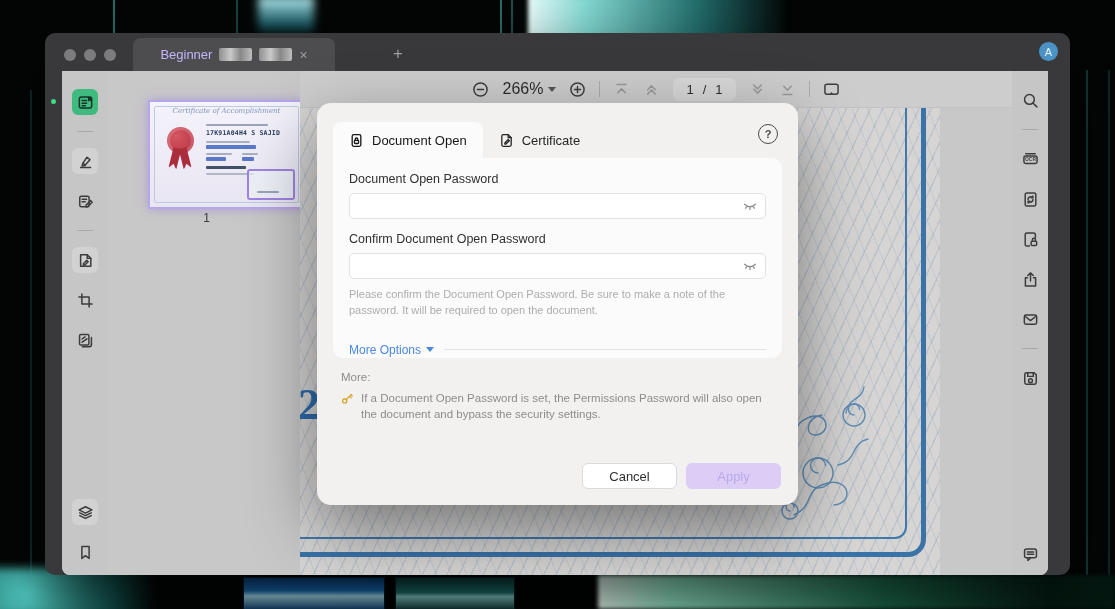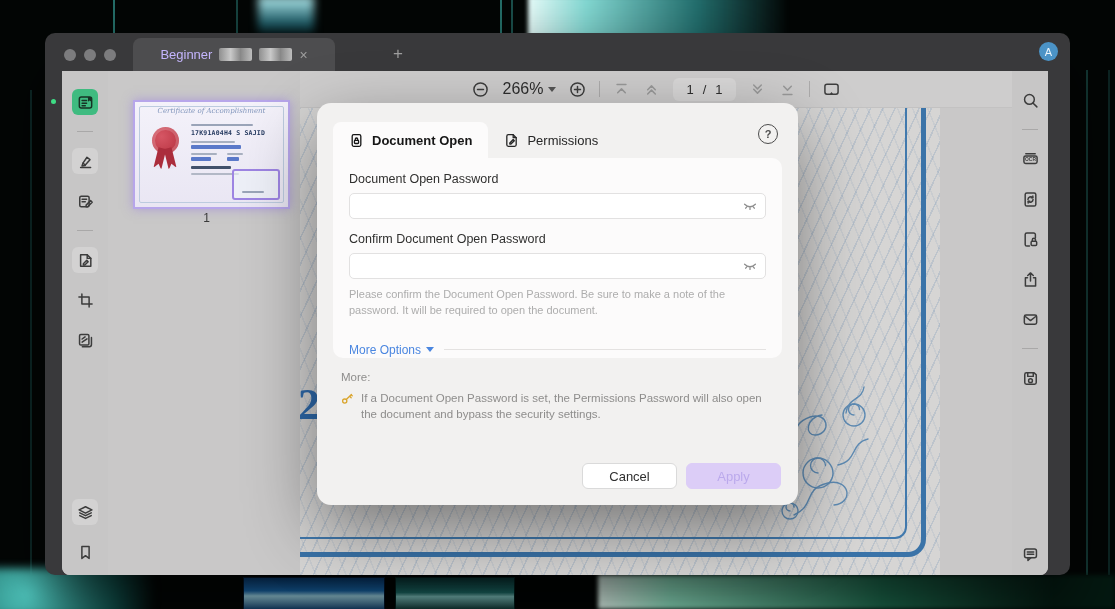--- a/index.html
+++ b/index.html
@@ -35,21 +35,21 @@
   .tool{width:26px;height:26px;border-radius:6px;display:flex;align-items:center;justify-content:center;
         color:#3c3c3c;margin-bottom:14px;flex:none}
   .tool svg{width:17px;height:17px}
   .tool.lite{background:#d3d2d2}
   .tool.active{background:#3fbb80;color:#173325}
   .rail-div{width:16px;height:1px;background:#a9a8a8;margin:2px 0 16px 0;flex:none}
   .spacer{flex:1}
   svg{fill:none;stroke:currentColor;stroke-width:1.4;stroke-linecap:round;stroke-linejoin:round}
   
   #thumb-col{width:192px;position:relative;flex:none}
-  #thumb{position:absolute;left:25px;top:29px;width:153px;height:105px;border-radius:0;
+  #thumb{position:absolute;left:40px;top:29px;width:153px;height:105px;border-radius:0;
          background:linear-gradient(#f4f2fa,#e9e6f3);border:2px solid #b7a6ea;
          box-shadow:0 0 10px rgba(146,114,226,.5);overflow:hidden}
   #thumb-inner{position:absolute;inset:4px;border:1px solid #bccbdf;border-radius:2px}
   .cert-title{position:absolute;top:5px;left:0;right:0;text-align:center;
               font:italic 7px "DejaVu Serif",serif;color:#8296bc}
   #rosette{position:absolute;left:17px;top:25px;width:27px;height:27px;border-radius:50%;
            background:radial-gradient(circle at 35% 35%,#d65664,#b42f3d);box-shadow:inset 0 0 0 3px rgba(255,255,255,.18)}
   .ribbon{position:absolute;width:8px;height:20px;background:#ab2d3c;top:46px}
   .ribbon.l{left:21px;transform:rotate(14deg)} .ribbon.r{left:31px;transform:rotate(-14deg)}
   .ribbon:after{content:"";position:absolute;bottom:-1px;left:0;border-left:4px solid transparent;
@@ -86,21 +86,21 @@
   
   #dialog{position:absolute;left:317px;top:103px;width:481px;height:402px;background:#f2f1f0;
           border-radius:14px;box-shadow:0 25px 70px rgba(0,0,0,.45);z-index:10}
   #help-btn{position:absolute;right:20px;top:21px;width:18px;height:18px;border:1.5px solid #4c4c4c;
             border-radius:50%;color:#4c4c4c;font-size:11px;font-weight:bold;
             display:flex;align-items:center;justify-content:center}
   #tabrow{position:absolute;left:16px;top:19px;display:flex}
   .dlg-tab{display:flex;align-items:center;gap:8px;padding:0 16px;height:36px;font-size:13px;
            color:#262626;border-radius:8px 8px 0 0}
   .dlg-tab svg{width:15px;height:15px}
-  .dlg-tab.active{background:#fcfbfb;font-weight:bold;color:#161616}
+  .dlg-tab.active{background:#fcfbfb;font-weight:normal;color:#161616}
   #card{position:absolute;left:16px;top:55px;width:449px;height:200px;background:#fcfbfb;
         border-radius:0 10px 10px 10px;box-sizing:border-box;padding:14px 16px}
   .fld-label{font-size:12.5px;color:#30302f;margin-bottom:7px}
   .fld{position:relative;height:24px;border:1px solid #e2e1e1;border-radius:5px;background:#fff;margin-bottom:13px}
   .fld input{position:absolute;inset:0;border:none;background:transparent;outline:none;padding:0 28px 0 8px;font-size:12px}
   .eye{position:absolute;right:7px;top:4px;width:16px;height:16px;color:#8e8e8e}
   .hint{font-size:11px;color:#adadad;line-height:1.45;margin-top:-5px}
   #more-row{display:flex;align-items:center;gap:6px;margin-top:24px}
   #more-link{font-size:12px;color:#4a86e0;display:flex;align-items:center;gap:5px}
   .caret-blue{width:0;height:0;border-left:4px solid transparent;border-right:4px solid transparent;border-top:5px solid #4a86e0}
@@ -385,21 +385,21 @@
           <path d="M6.7 7.8V6.6a1.3 1.3 0 0 1 2.6 0v1.2"></path>
         </svg>
       <span>Document Open</span>
     </div>
     <div class="dlg-tab">
       <svg viewBox="0 0 16 16">
           <path d="M9.8 1.8H4.6c-.9 0-1.6.7-1.6 1.6v9.2c0 .9.7 1.6 1.6 1.6h6.8c.9 0 1.6-.7 1.6-1.6V5z"></path>
           <path d="M9.8 1.8V5h3.2"></path>
           <path d="M6.2 10.6l3.6-3.6 1.2 1.2-3.6 3.6H6.2z"></path>
         </svg>
-      <span>Permissions</span>
+      <span>Certificate</span>
     </div>
   </div>
 
   <div id="card">
     <div class="fld-label">Document Open Password</div>
     <div class="fld">
       <input type="password" style="">
       <span class="eye"><svg viewBox="0 0 16 16" style="stroke-width:1.3">
             <path d="M2.6 6.2c3.6 3.4 7.2 3.4 10.8 0"></path>
             <path d="M4.7 8.9l-1 1.3M8 9.7v1.7M11.3 8.9l1 1.3"></path>

